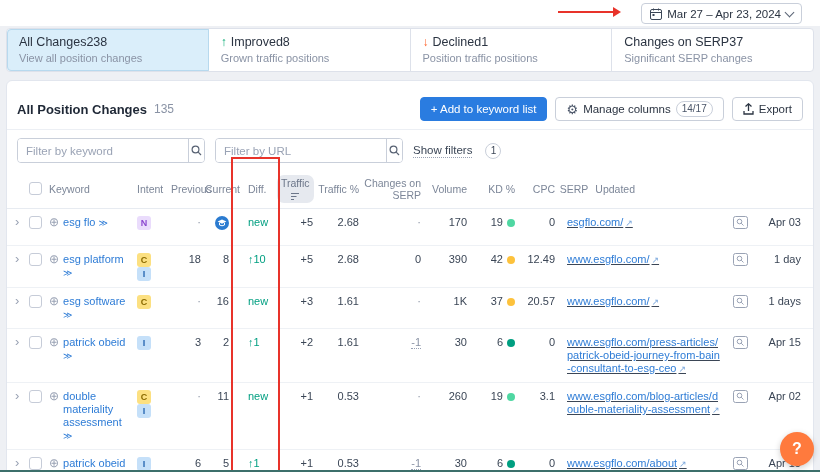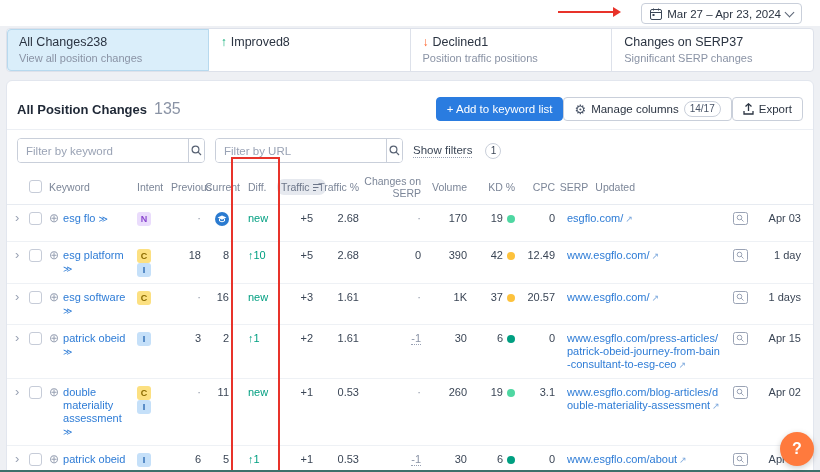--- a/index.html
+++ b/index.html
@@ -26,22 +26,22 @@
   .tab-label { font-size:12.5px; color:#2b3442; display:flex; align-items:center; gap:4px; }
   .tab-count { font-size:12.5px; color:#2b3442; }
   .tab-sub { font-size:11px; color:#8a93a5; margin-top:3px; }
   .arr-up { color:#00a971; font-size:12px; }
   .arr-down { color:#ff642d; font-size:12px; }
 
   
   .card { margin:8px 6px 0; background:#fff; border:1px solid #e2e6ee; border-radius:6px; height:438px; overflow:hidden; position:relative; }
   .card-head { display:flex; align-items:center; padding:16px 10px 8px; border-bottom:1px solid #eceff4; }
   .card-title { font-size:13px; font-weight:bold; color:#1f2836; }
-  .card-count { font-size:16px; color:#8a93a5; margin-left:7px; }
-  .head-actions { margin-left:auto; display:flex; align-items:center; }
+  .card-count { font-size:12px; color:#8a93a5; margin-left:7px; }
+  .head-actions { margin-left:auto; display:flex; gap:8px; align-items:center; }
   .btn { height:24px; display:flex; align-items:center; gap:5px; border-radius:4px; font-size:11.5px; padding:0 10px; cursor:pointer; border:1px solid #c9cfda; background:#fff; color:#2b3442; }
   .btn-primary { background:#2a7ce0; border-color:#2a7ce0; color:#fff; }
   .badge-pill { border:1px solid #c9cfda; border-radius:9px; padding:0 5px; font-size:10px; color:#4a5568; background:#fff; line-height:14px; }
   .gear { font-size:13px; color:#4a5568; line-height:1; }
 
   
   .filters { display:flex; align-items:center; gap:10px; padding:8px 10px; }
   .input-group { display:flex; width:188px; height:25px; border:1px solid #c9cfda; border-radius:4px; overflow:hidden; background:#fff; }
   .input-group input { flex:1; border:none; outline:none; padding:0 8px; font-size:11.5px; color:#2b3442; font-family:"Liberation Sans",sans-serif; }
   .input-group input::placeholder { color:#9aa3b5; }
@@ -57,35 +57,35 @@
   .cell { padding-right:4px; }
   .c-exp { width:14px; } .c-chk { width:20px; }
   .c-kw { width:88px; } .c-int { width:34px; }
   .c-prev { width:34px; text-align:right; } .c-cur { width:28px; text-align:right; }
   .c-diff { width:44px; padding-left:15px; }
   .c-tr { width:40px; text-align:right; } .c-trp { width:46px; text-align:right; }
   .c-chg { width:62px; text-align:right; } .c-vol { width:46px; text-align:right; }
   .c-kd { width:48px; text-align:right; } .c-cpc { width:40px; text-align:right; }
   .c-url { flex:1; min-width:140px; padding-left:8px; } .c-serp { width:34px; text-align:center; }
   .c-upd { width:46px; text-align:right; }
-  .th-pill { background:#e6e9ef; border-radius:7px; padding:2px 4px; display:inline-flex; align-items:center; gap:3px; color:#6c7689; }
+  .th-pill { background:#e6e9ef; border-radius:7px; padding:2px 4px; display:inline-flex; align-items:center; gap:3px; color:#6c7689;flex-direction:column; }
 
   .expander { color:#98a1b3; font-size:13px; line-height:11px; cursor:pointer; }
   .cbx { width:13px; height:13px; border:1px solid #c6ccd8; border-radius:3px; background:#fff; cursor:pointer; display:inline-block; }
   .kw-cell { display:flex; gap:4px; }
   .plus-ic { color:#9aa3b5; font-size:12px; line-height:12px; cursor:pointer; }
   a.link { color:#2e7cd6; text-decoration:none; cursor:pointer; }
   .kw-text { line-height:13px; }
   .gg { font-size:9px; letter-spacing:-1px; }
   .intent { display:inline-block; width:14px; height:14px; border-radius:3px; font-size:9px; font-weight:bold; text-align:center; line-height:14px; margin-right:2px; }
   .diff-val { color:#009f81; }
   .muted { color:#8a93a5; }
   .dotted-u { border-bottom:1px dotted #98a1b3; color:#8a93a5; }
   .kd-dot { display:inline-block; width:8px; height:8px; border-radius:50%; margin-left:4px; vertical-align:-1px; }
-  .url-cell { line-height:13px; word-break:break-all; }
+  .url-cell { line-height:13px; word-break:break-all;text-decoration:underline; }
   .ext { font-size:9px; color:#7da9dd; margin-left:2px; }
   .serp-ic { display:inline-flex; cursor:pointer; }
 
   .help-btn { position:absolute; right:6px; bottom:6px; width:34px; height:34px; border-radius:50%; background:#ff7a3d; color:#fff;
     font-size:16px; font-weight:bold; display:flex; align-items:center; justify-content:center; z-index:60; cursor:pointer; box-shadow:0 2px 6px rgba(0,0,0,.2); }
   .bottom-strip { position:absolute; bottom:0; left:0; width:100%; height:2px; background:#3c6f6b; z-index:55; }
 </style>
 </head>
 <body>
 
@@ -113,20 +113,21 @@
     <div class="tab-sub">View all position changes</div>
   </div>
   <div class="tab">
     <div class="tab-top">
       <span class="tab-label">
           <span class="arr-up">↑</span>
           <span>Improved</span>
         </span>
       <span class="tab-count">8</span>
     </div>
+    <div class="tab-sub">Grown traffic positions</div>
   </div>
   <div class="tab">
     <div class="tab-top">
       <span class="tab-label">
           <span class="arr-down">↓</span>
           <span>Declined</span>
         </span>
       <span class="tab-count">1</span>
     </div>
     <div class="tab-sub">Position traffic positions</div>

